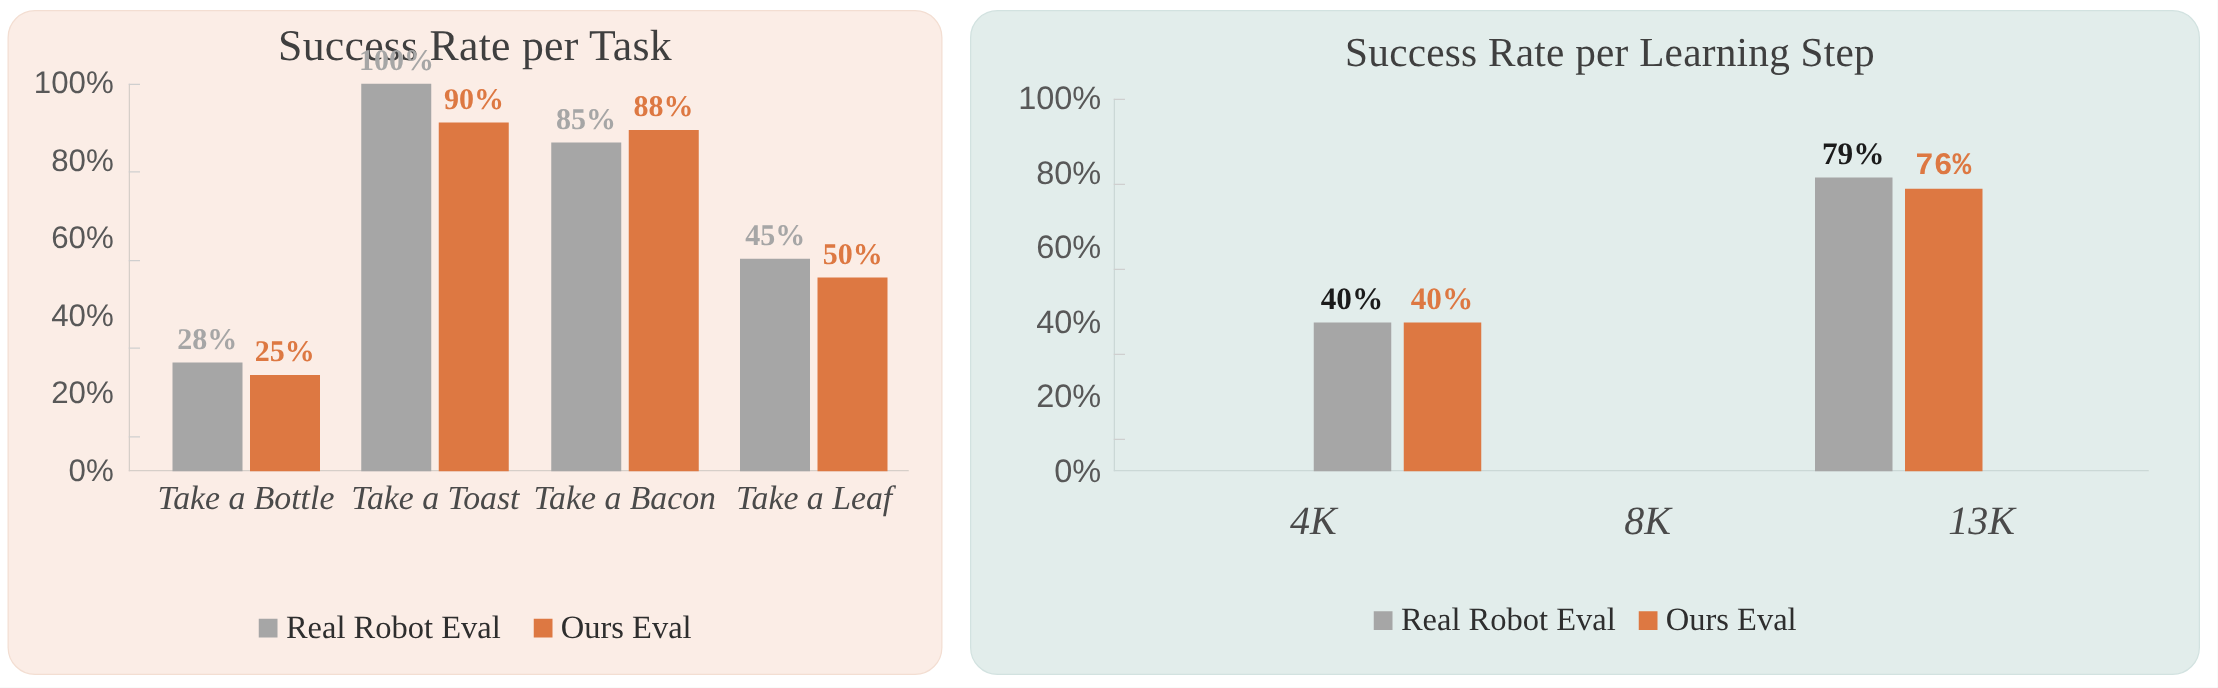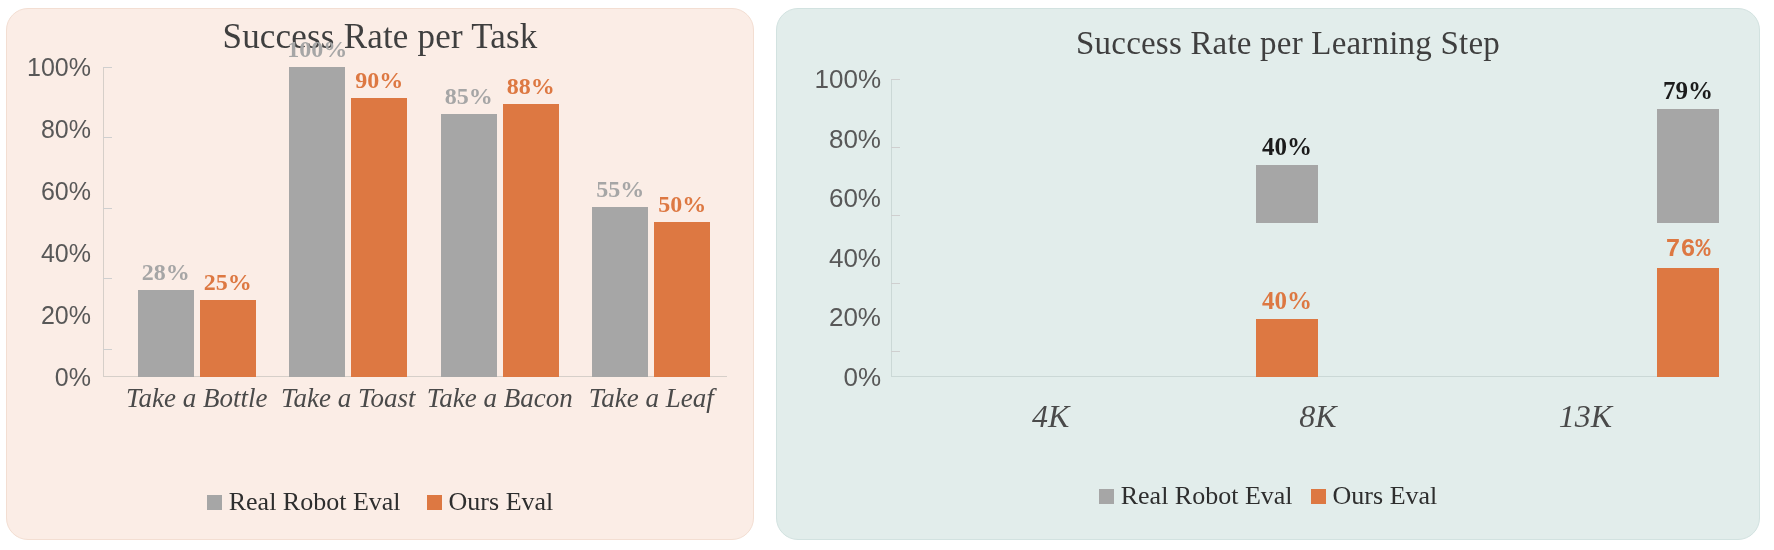--- a/index.html
+++ b/index.html
@@ -123,21 +123,21 @@
   }
   .group {
     flex: 1 1 0;
     height: 100%;
     position: relative;
     display: flex;
     align-items: flex-end;
     justify-content: center;
   }
   .panel-left .group { gap: 6px; }
-  .panel-right .group { gap: 10px; flex-direction: column; }
+  .panel-right .group { gap: 10px; }
 
   .bar-wrap {
     position: relative;
     display: flex;
     flex-direction: column;
     justify-content: flex-end;
     align-items: center;
     height: 100%;
   }
   .panel-left .bar-wrap  { width: 56px; }
@@ -255,21 +255,21 @@
                 <div class="dlabel gray-soft" style="bottom: calc(85% + 4px);">85%</div>
                 <div class="bar gray" style="height: 85%;"></div>
               </div>
               <div class="bar-wrap">
                 <div class="dlabel orange" style="bottom: calc(88% + 4px);">88%</div>
                 <div class="bar orange" style="height: 88%;"></div>
               </div>
             </div>
             <div class="group">
               <div class="bar-wrap">
-                <div class="dlabel gray-soft" style="bottom: calc(55% + 4px);">55%</div>
+                <div class="dlabel gray-soft" style="bottom: calc(55% + 4px);">45%</div>
                 <div class="bar gray" style="height: 55%;"></div>
               </div>
               <div class="bar-wrap">
                 <div class="dlabel orange" style="bottom: calc(50% + 4px);">50%</div>
                 <div class="bar orange" style="height: 50%;"></div>
               </div>
             </div>
           </div>
         <div class="xlabels" id="left-xlabels" style="left: 96px; right: 0px;">
             <div class="xlabel">Take a Bottle</div>

